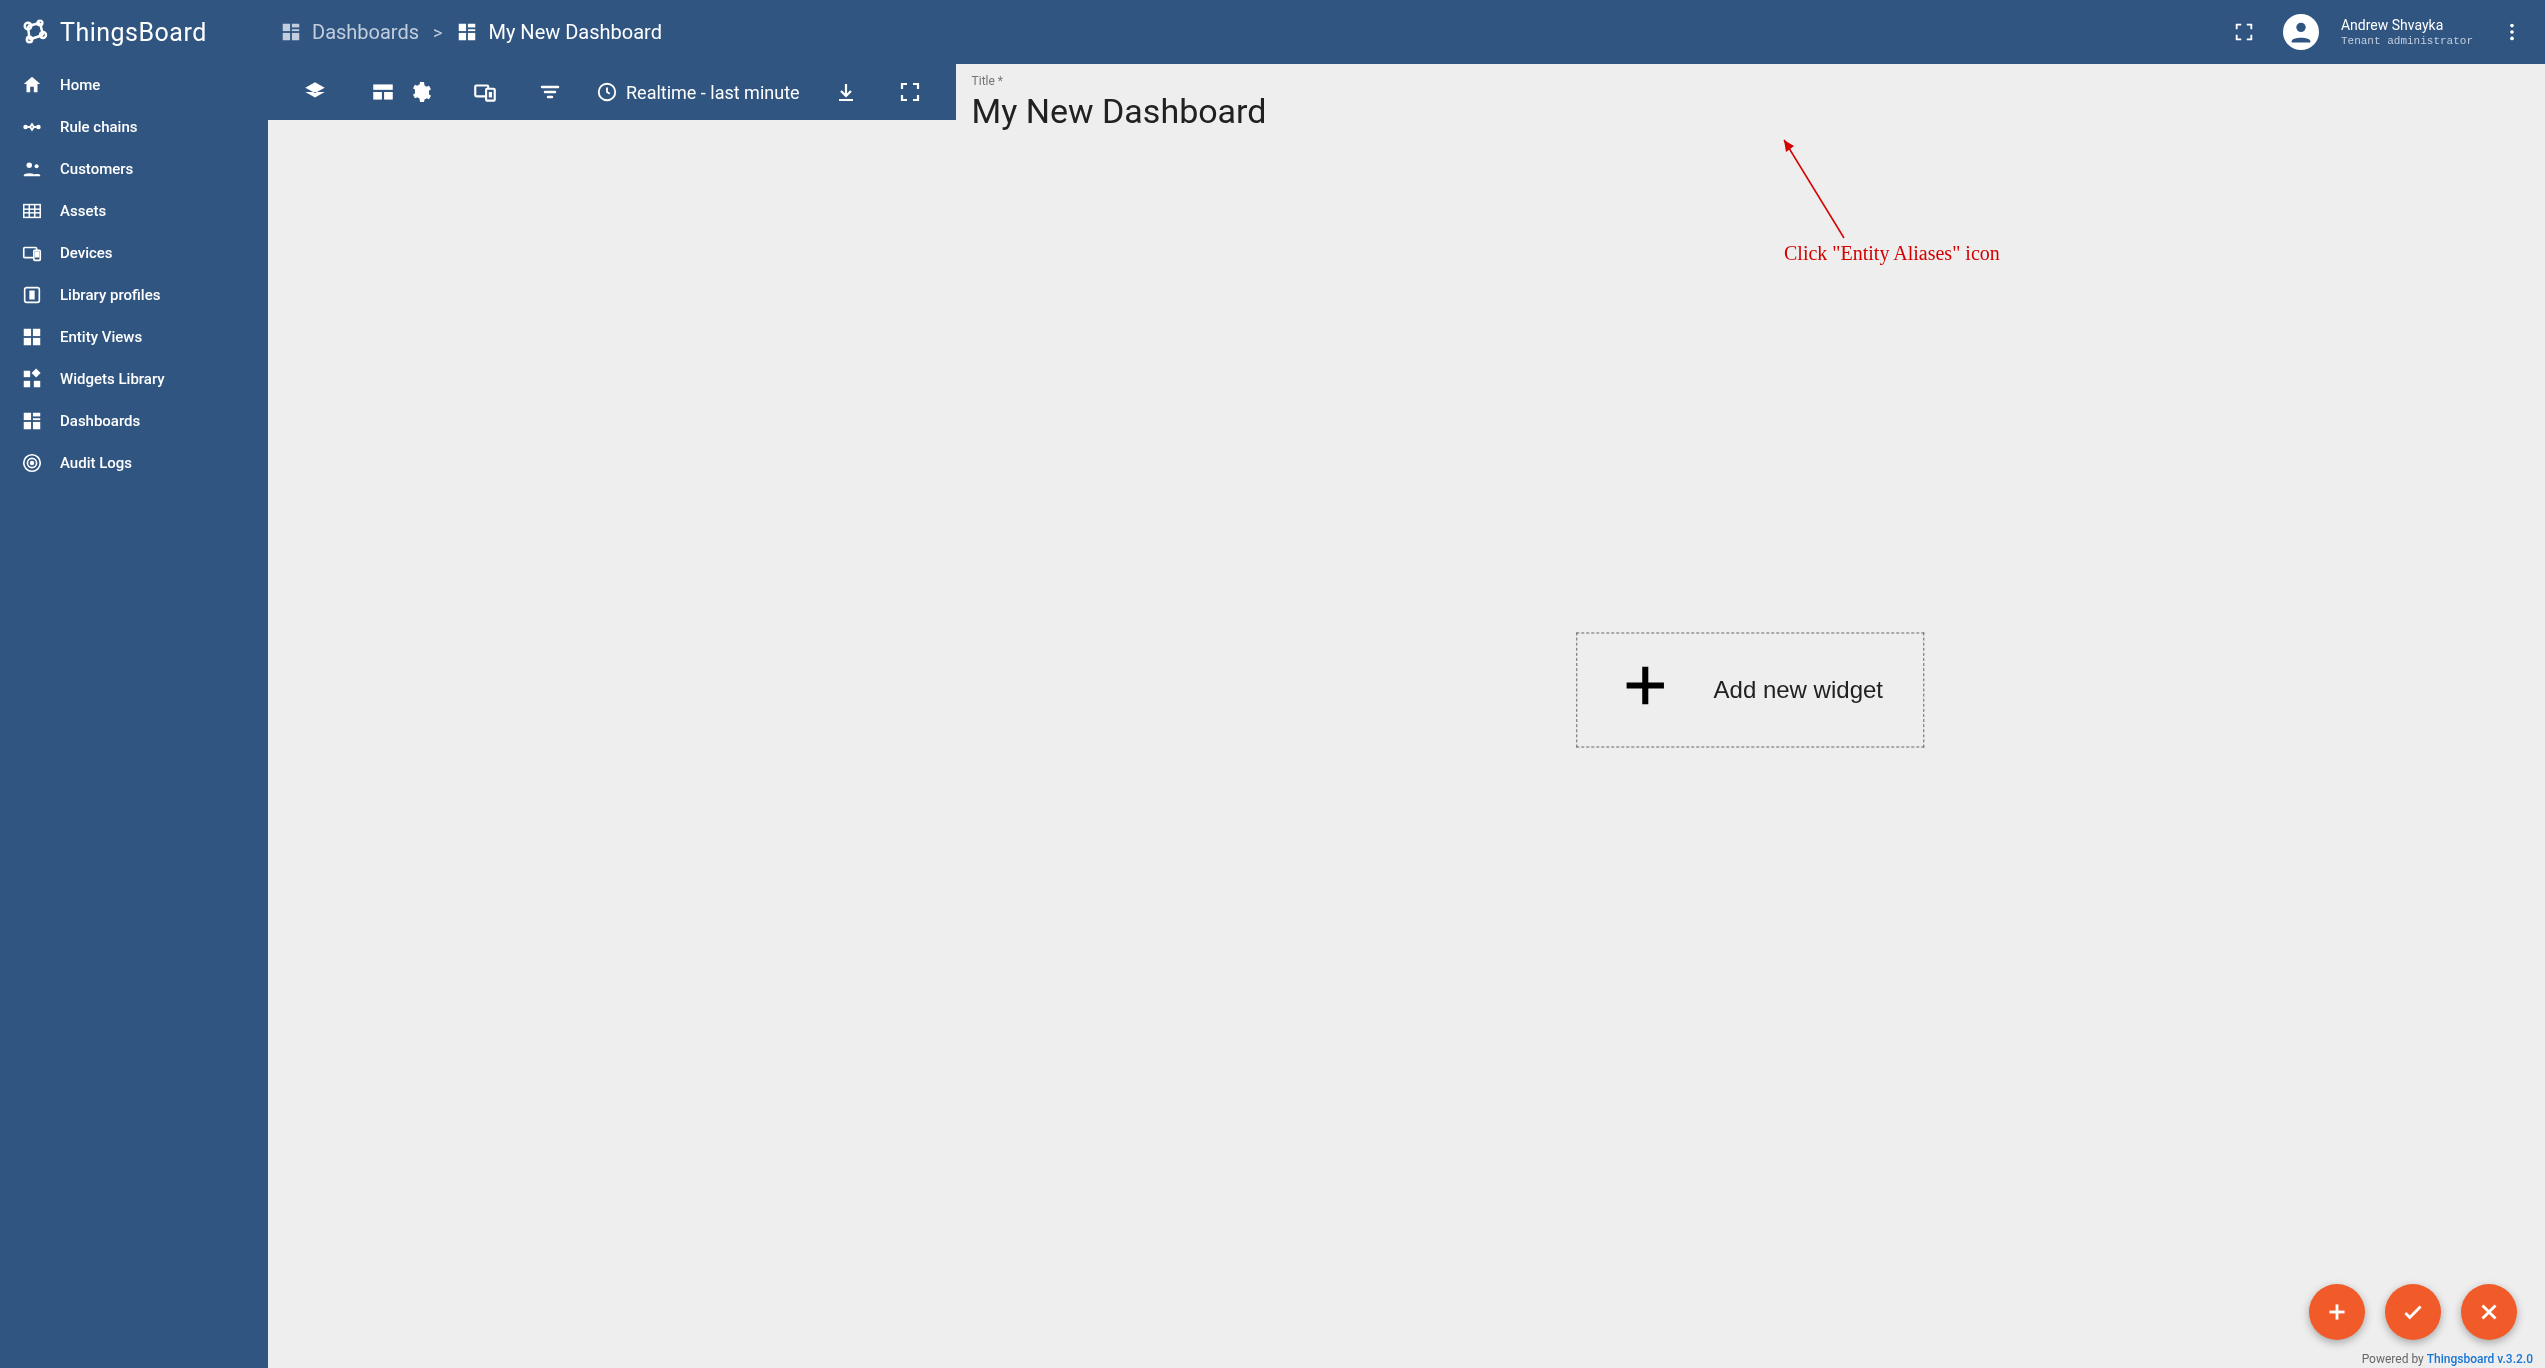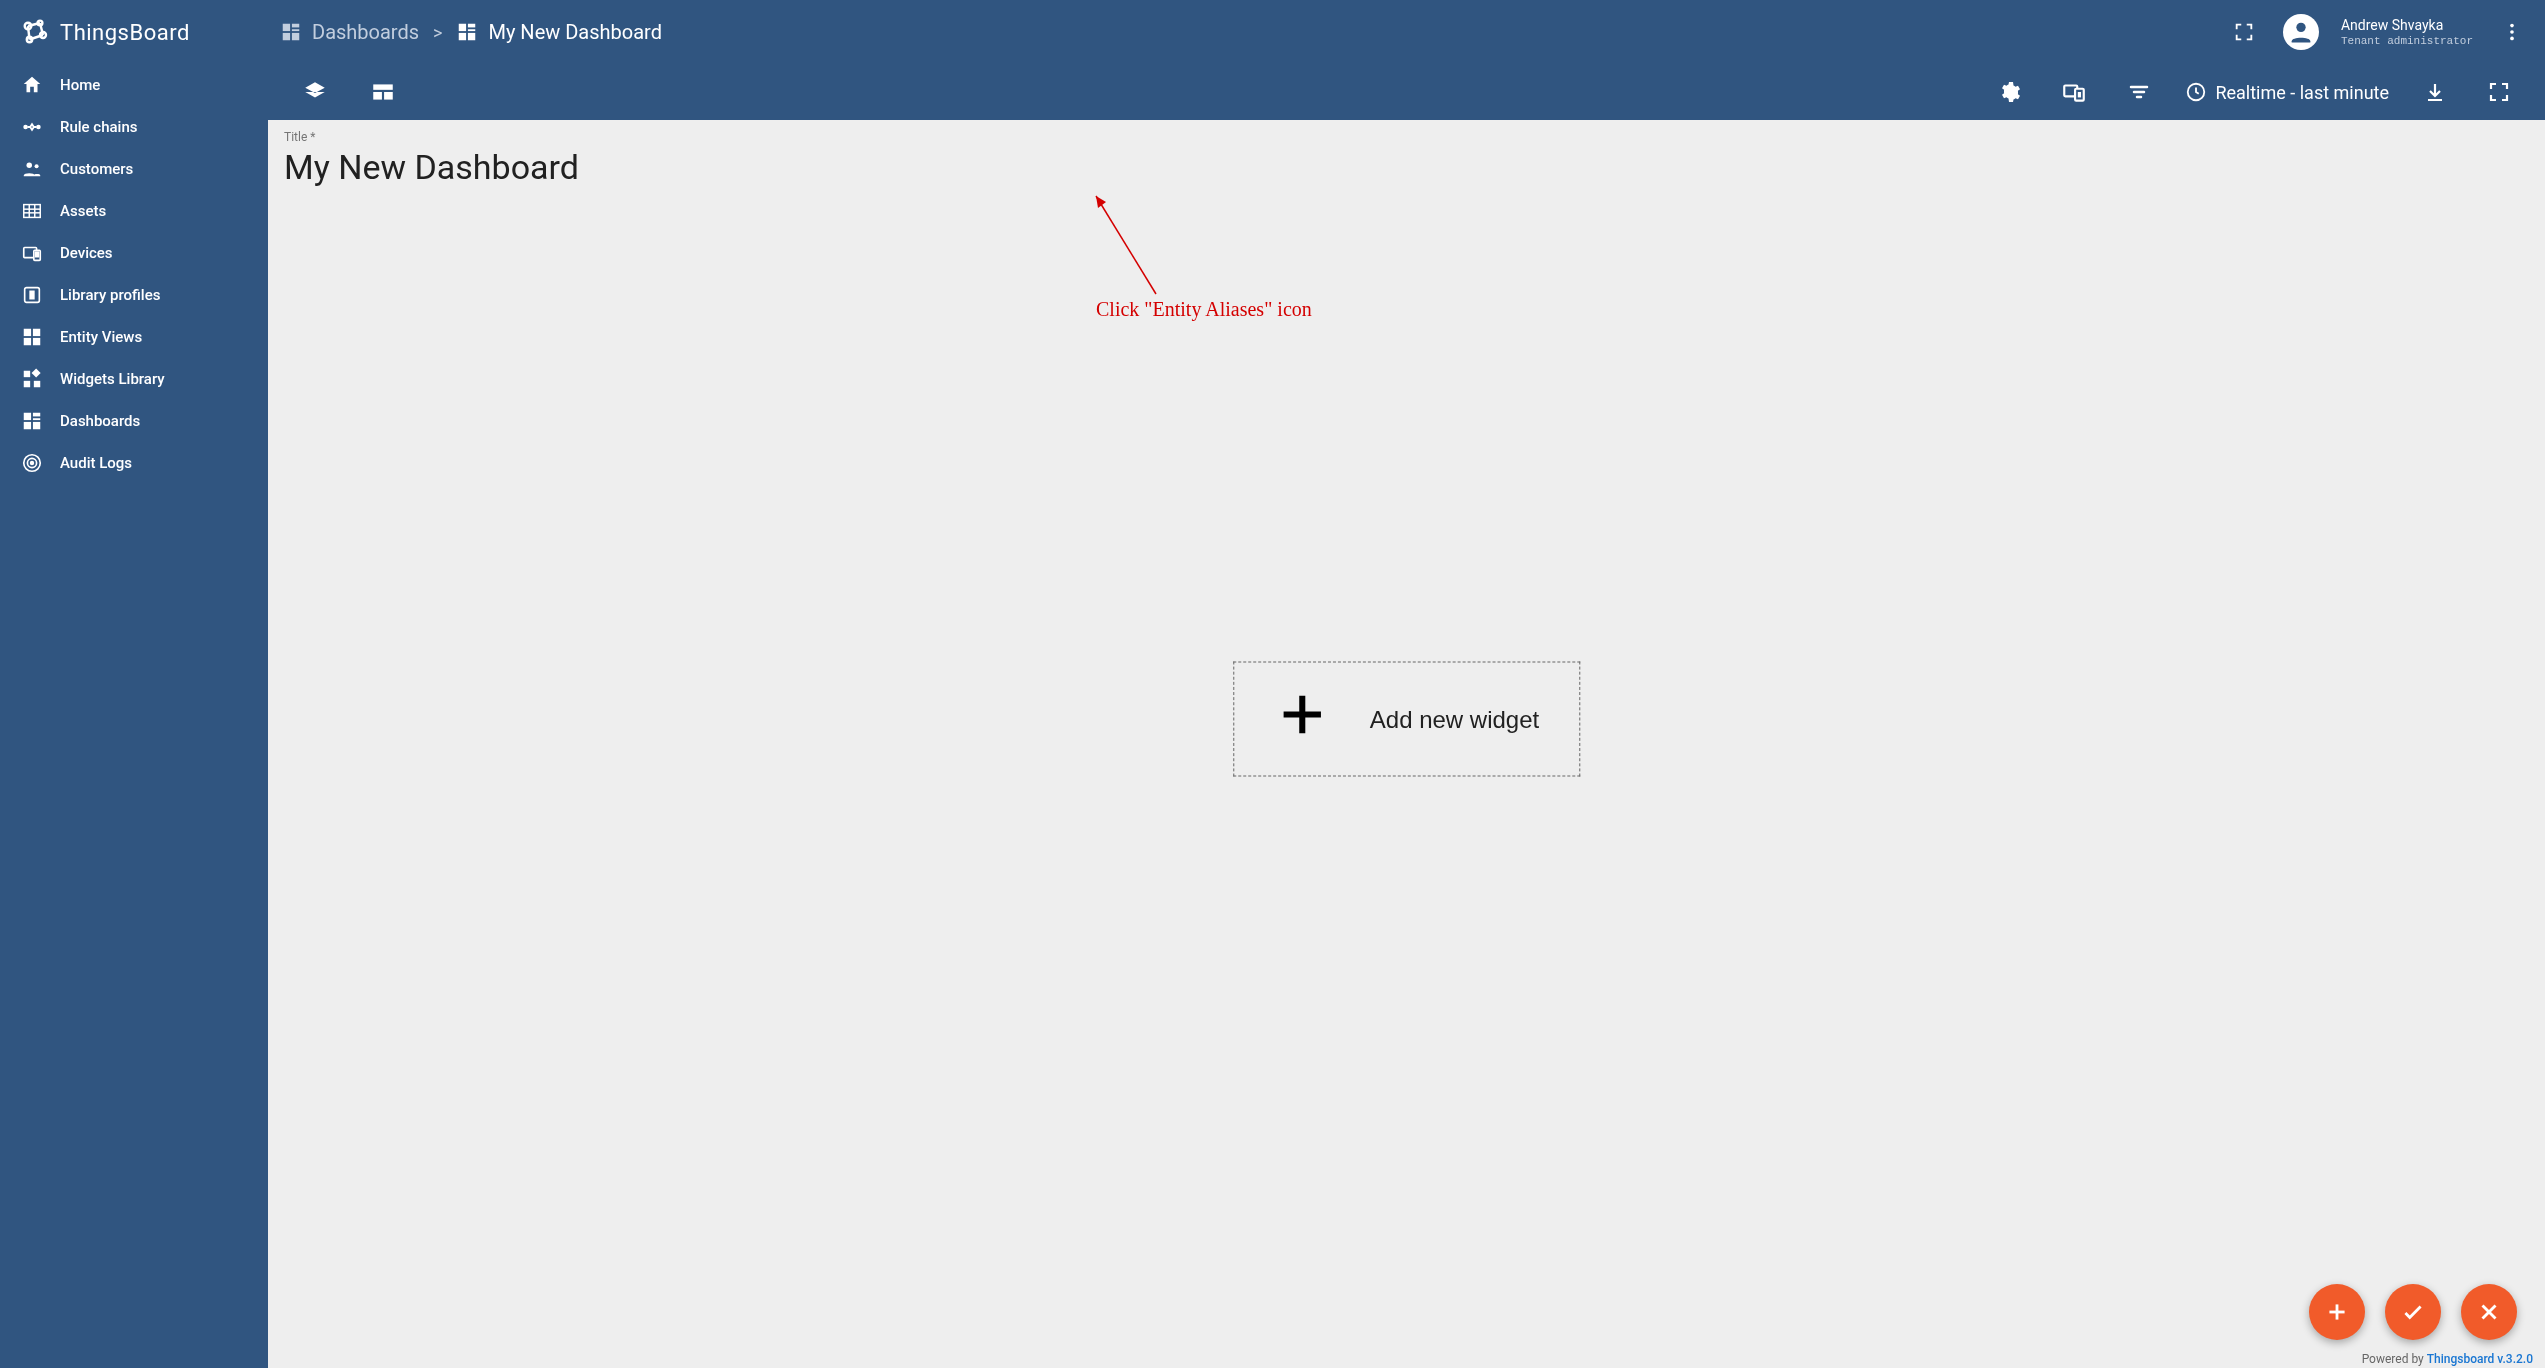--- a/index.html
+++ b/index.html
@@ -15,21 +15,21 @@
   html,body{margin:0;padding:0;font-family:Roboto,Arial,sans-serif;height:100%;}
   body{background:var(--tb-bg);overflow:hidden;}
 
   
   .header{
     height:64px;background:var(--tb-blue);display:flex;align-items:center;
     padding:0 16px;color:var(--tb-text);
   }
   .logo-area{display:flex;align-items:center;width:244px;}
   .logo-area svg{margin-right:8px;flex:0 0 auto;}
-  .logo-text{font-size:22px;font-weight:400;letter-spacing:0.5px;}
+  .logo-text{font-size:25px;font-weight:400;letter-spacing:0.5px;}
   .breadcrumb{display:flex;align-items:center;font-size:20px;margin-left:20px;}
   .breadcrumb .bc-item{display:flex;align-items:center;color:var(--tb-muted);}
   .breadcrumb .bc-item.active{color:#fff;}
   .breadcrumb .bc-sep{margin:0 14px;color:var(--tb-muted);font-size:18px;}
   .breadcrumb svg{margin-right:10px;}
   .header-right{margin-left:auto;display:flex;align-items:center;gap:22px;}
   .icon-btn{background:none;border:none;padding:6px;cursor:pointer;color:#fff;display:flex;align-items:center;justify-content:center;}
   .avatar{width:36px;height:36px;border-radius:50%;background:#fff;display:flex;align-items:center;justify-content:center;}
   .user-info{display:flex;flex-direction:column;line-height:1.3;font-size:14px;}
   .user-role{font-size:11px;color:var(--tb-muted);font-family:Liberation Mono, monospace;}
@@ -37,21 +37,21 @@
   
   .layout{display:flex;height:calc(100% - 64px);}
 
   
   .sidebar{width:268px;background:var(--tb-blue);display:flex;flex-direction:column;}
   .nav-item{display:flex;align-items:center;padding:10px 20px;color:var(--tb-text);
     font-size:15px;font-weight:500;cursor:pointer;gap:16px;}
   .nav-item svg{flex:0 0 24px;}
 
   
-  .main{flex:1;display:flex;flex-direction:column;position:relative;}
+  .main{flex:1;display:flex;flex-direction:row;position:relative;}
 
   
   .toolbar{height:56px;background:var(--tb-blue);display:flex;align-items:center;
     padding:0 28px;color:#fff;}
   .toolbar-left{display:flex;gap:30px;align-items:center;}
   .toolbar-right{margin-left:auto;display:flex;align-items:center;gap:28px;}
   .timewindow{display:flex;align-items:center;gap:8px;font-size:18px;font-weight:400;cursor:pointer;}
 
   
   .content{flex:1;background:var(--tb-bg);position:relative;padding:10px 16px; }

